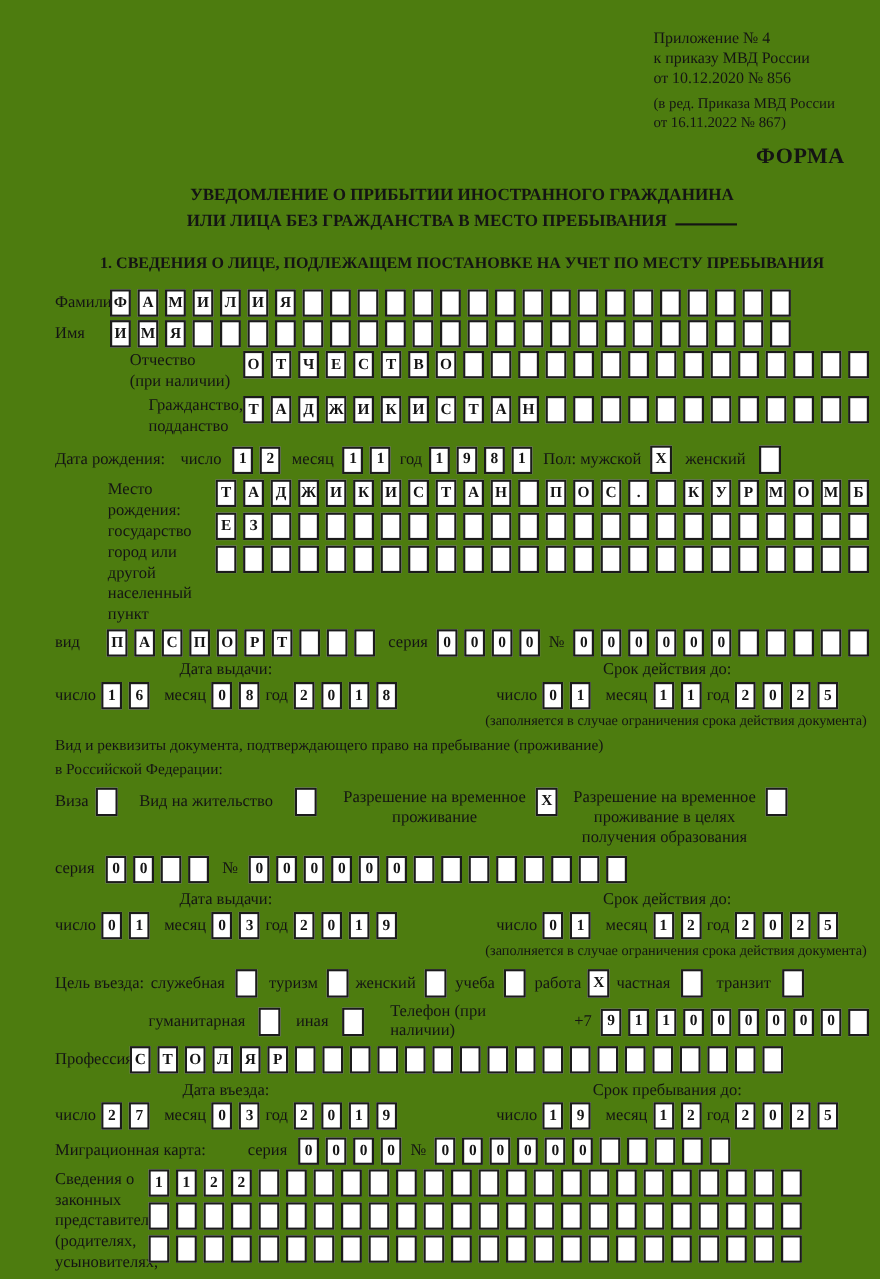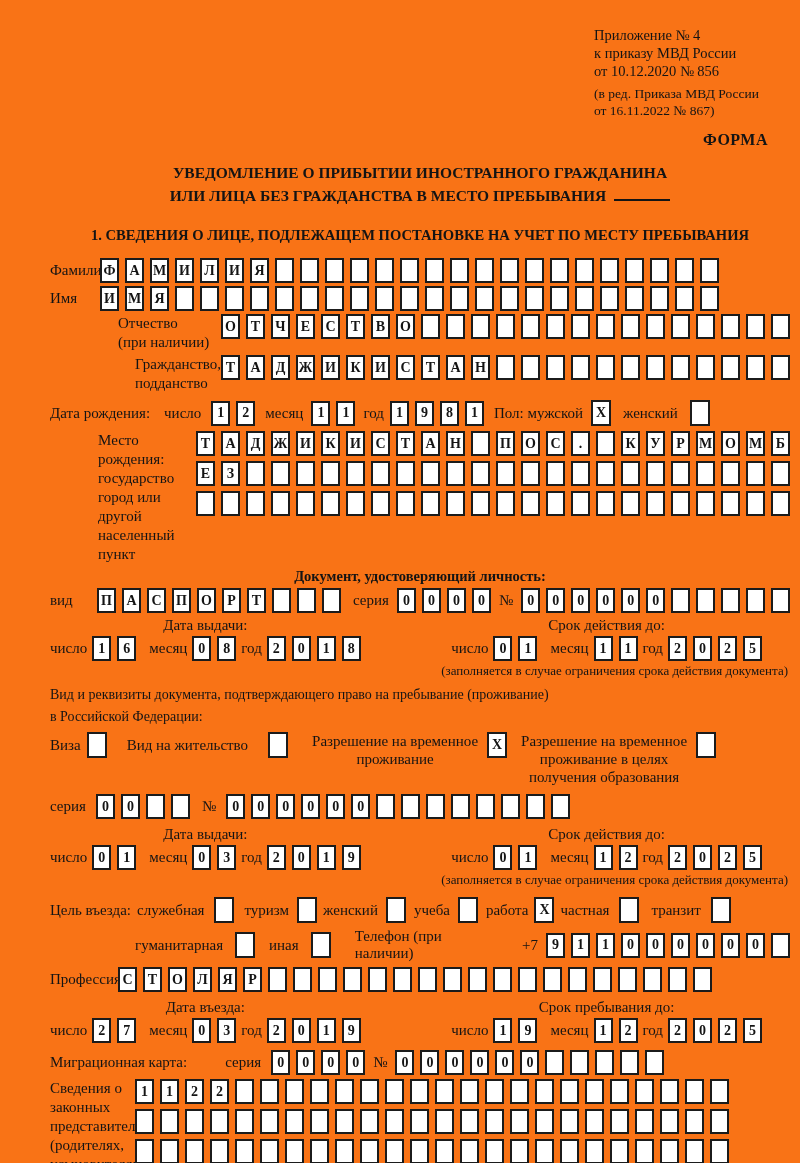--- a/index.html
+++ b/index.html
@@ -1,25 +1,25 @@
 <!DOCTYPE html>
 <html><head>
 <meta charset="utf-8">
 <style>
   * { margin:0; padding:0; box-sizing:border-box; }
   html,body { background:#ffffff; }
   .page {
-    width:800px; height:1163px; background:#f97316; overflow:hidden;
+    width:800px; height:1163px; background:#4d7c0f; overflow:hidden;
     font-family:"Liberation Serif", serif; color:#141414;
     padding:26px 10px 0 50px; position:relative;
   }
   
   .appendix { margin-left:auto; width:196px; font-size:14.5px; line-height:18px; }
   .appendix .rev { margin-top:5px; font-size:13.5px; line-height:17px; }
-  .form-word { text-align:right; font-weight:bold; font-size:16px; margin:12px 22px 0 0; letter-spacing:0.5px; }
+  .form-word { text-align:right; font-weight:bold; font-size:20px; margin:12px 22px 0 0; letter-spacing:0.5px; }
   .title { text-align:center; font-weight:bold; font-size:15.5px; line-height:23px; margin-top:12px; }
   .blank-line { display:inline-block; width:56px; border-bottom:2px solid #141414; height:14px; margin-left:8px; }
   .section-heading { font-weight:bold; font-size:14.6px; margin-top:20px; text-align:center; }
 
   
   .cells { display:flex; gap:6px; }
   .cell {
     width:19px; min-width:19px; height:25px; border:2px solid #1b1b1b;
     display:inline-flex; align-items:center; justify-content:center;
     font-size:14px; font-weight:bold; background:#fff;
@@ -311,21 +311,20 @@
           <span class="cell"></span>
           <span class="cell"></span>
           <span class="cell"></span>
           <span class="cell"></span>
           <span class="cell"></span>
           <span class="cell"></span>
         </div>
     </div>
   </div>
 
-  <div class="doc-heading">Документ, удостоверяющий личность:</div>
 
   <div class="frow">
     <span class="lbl" style="width:47px">вид</span>
     <span class="cells">
         <span class="cell">П</span>
         <span class="cell">А</span>
         <span class="cell">С</span>
         <span class="cell">П</span>
         <span class="cell">О</span>
         <span class="cell">Р</span>

